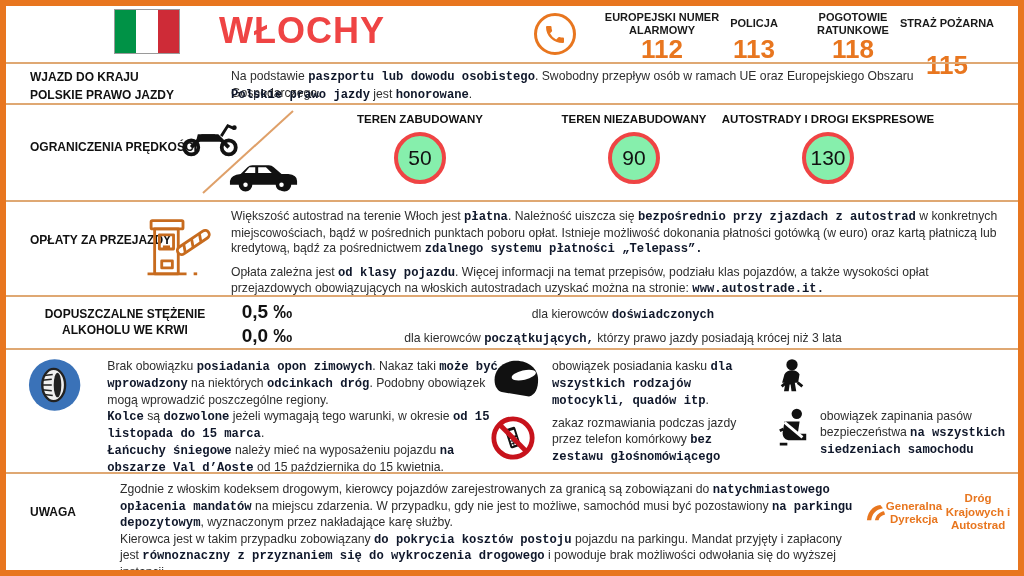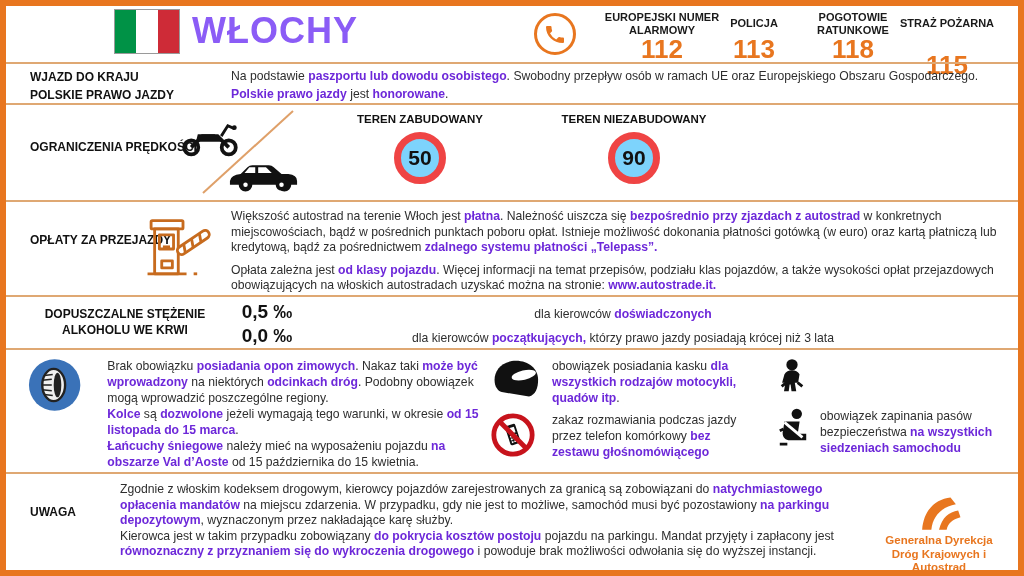--- a/index.html
+++ b/index.html
@@ -2,27 +2,27 @@
 <html><head>
 <meta charset="utf-8">
 <style>
   html,body { margin:0; padding:0; background:#ffffff; }
   .page {
     position:relative; width:1024px; height:576px; box-sizing:border-box;
     border:6px solid #E8761F; background:#fff; overflow:hidden;
     font-family:"Liberation Sans","DejaVu Sans",sans-serif; color:#2e2e2e;
   }
   .sec { position:absolute; left:0; width:1012px; box-sizing:border-box; border-top:2px solid #DFA873; }
-  b { color:#6d28d9; }
+  b { color:#0f172a;font-family:Liberation Mono, monospace; }
 
   
   .header { position:absolute; top:0; left:0; width:1012px; height:56px; border-top:none; }
   .flag { position:absolute; left:108px; top:3px; width:66px; height:45px; display:flex; border:1px solid #9a9a9a; box-sizing:border-box; }
   .flag div { flex:1; }
-  .title { position:absolute; left:186px; top:4px; width:220px; text-align:left; font-size:36px; font-weight:bold; color:#8b5cf6; letter-spacing:1px; }
+  .title { position:absolute; left:186px; top:4px; width:220px; text-align:center; font-size:36px; font-weight:bold; color:#ef4444; letter-spacing:1px; }
   .phone-badge { position:absolute; left:528px; top:7px; width:42px; height:42px; border:3px solid #E8761F; border-radius:50%; box-sizing:border-box; display:flex; align-items:center; justify-content:center; }
   .ecol { position:absolute; top:4px; display:flex; flex-direction:column; align-items:center; }
   .ecol .elabel { height:27px; display:flex; align-items:center; justify-content:center; text-align:center; font-size:11px; font-weight:bold; line-height:12.5px; color:#1a1a1a; }
   .ecol .enum { font-size:26px; font-weight:bold; color:#E8761F; line-height:24px; }
   .ecol1{left:581px;width:150px;} .ecol2{left:703px;width:90px;} .ecol3{left:791px;width:112px;} .ecol4{left:880px;width:122px;gap:16px;}
 
   
   .rowlabel { font-size:12px; font-weight:bold; color:#111; line-height:16px; }
   .body-text { font-size:12.2px; line-height:15.6px; color:#2e2e2e; }
 
@@ -33,21 +33,21 @@
   .entry-row .body-text { width:770px; }
 
   
   .sec-speed { top:97px; height:97px; }
   .speed-label { position:absolute; left:24px; top:34px; width:170px; }
   .bike { position:absolute; left:174px; top:13px; }
   .car { position:absolute; left:222px; top:56px; }
   .diag { position:absolute; left:189px; top:2px; }
   .sign-group { position:absolute; display:flex; flex-direction:column; align-items:center; top:8px; }
   .sign-group .sign-label { font-size:11.5px; font-weight:bold; color:#111; text-align:center; }
-  .sign { margin-top:7px; width:52px; height:52px; box-sizing:border-box; border:7px solid #ef4444; border-radius:50%; background:#7dd3fc; display:flex; align-items:center; justify-content:center; font-size:21px; font-weight:bold; color:#111; }
+  .sign { margin-top:7px; width:52px; height:52px; box-sizing:border-box; border:4px solid #ef4444; border-radius:50%; background:#86efac; display:flex; align-items:center; justify-content:center; font-size:21px; font-weight:normal; color:#111; }
   .sg1{left:314px;width:200px;} .sg2{left:528px;width:200px;} .sg3{left:710px;width:224px;}
 
   
   .sec-tolls { top:194px; height:95px; }
   .tolls-label { position:absolute; left:24px; top:30px; width:150px; }
   .booth { position:absolute; left:138px; top:11px; }
   .tolls-text { position:absolute; left:225px; top:7px; width:778px; }
   .tolls-text .p1 { margin-bottom:7px; }
 
   
@@ -68,21 +68,21 @@
   .wcol2 .body-text { width:208px; }
   .wcol3 { position:absolute; left:770px; top:8px; width:238px; }
   .wcol3 .icon-cell { width:44px; }
   .wcol3 .body-text { width:192px; }
 
   
   .sec-uwaga { top:466px; height:98px; }
   .uwaga-label { position:absolute; left:24px; top:30px; }
   .uwaga-text { position:absolute; left:114px; top:8px; width:742px; }
   .uwaga-text .p1 { margin-bottom:0; }
-  .logo { position:absolute; left:858px; top:18px; width:150px; display:flex; flex-direction:column; align-items:center; }
+  .logo { position:absolute; left:858px; top:18px; width:150px; display:flex; align-items:center; }
   .logo-text { margin-top:2px; font-size:11.5px; font-weight:bold; color:#E8761F; line-height:13.5px; text-align:center; }
 </style>
 </head>
 <body>
 
 <div class="page">
 
   <div class="header">
     <div class="flag">
       <div style="background:#009246"></div>
@@ -152,20 +152,24 @@
         <circle cx="55" cy="24" r="2.3" fill="#fff"></circle>
     </svg>
 
     <div class="sign-group sg1">
       <div class="sign-label">TEREN ZABUDOWANY</div>
       <div class="sign">50</div>
     </div>
     <div class="sign-group sg2">
       <div class="sign-label">TEREN NIEZABUDOWANY</div>
       <div class="sign">90</div>
+    </div>
+    <div class="sign-group sg3">
+      <div class="sign-label">AUTOSTRADY I DROGI EKSPRESOWE</div>
+      <div class="sign">130</div>
     </div>
   </div>
 
   <div class="sec sec-tolls">
     <div class="rowlabel tolls-label">OPŁATY ZA PRZEJAZDY</div>
 
     <svg class="booth" width="78" height="72" viewBox="0 0 66 58">
       <g fill="none" stroke="#C76B1E" stroke-width="2.4" stroke-linejoin="round">
         <rect x="6" y="5" width="27" height="7" rx="1"></rect>
         <rect x="9" y="12" width="20" height="38"></rect>

